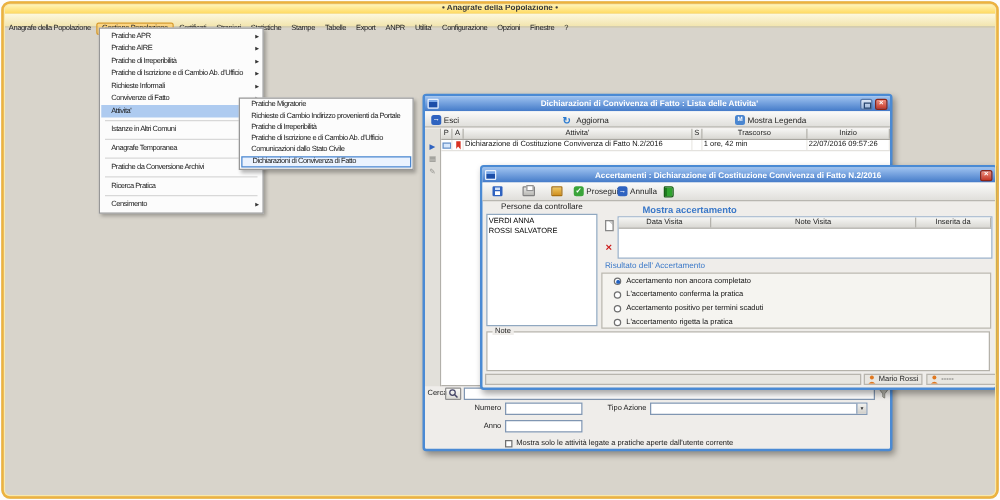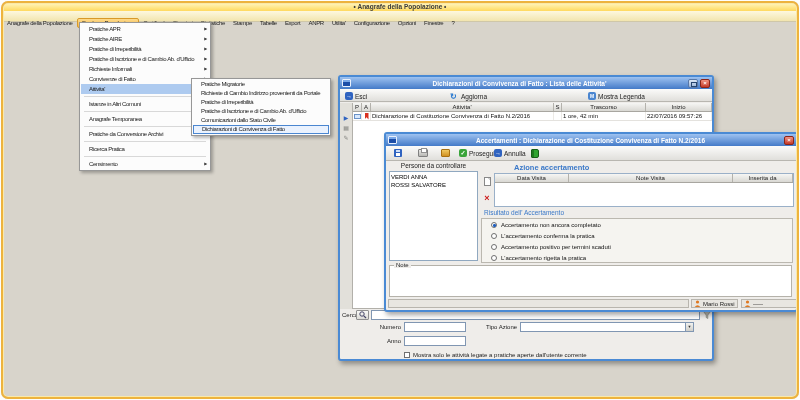--- a/index.html
+++ b/index.html
@@ -224,21 +224,21 @@
     <div class="plist">
       <div>VERDI ANNA</div>
       <div>ROSSI SALVATORE</div>
     </div>
 
     <div class="midicons">
       <span class="i-doc"></span>
       <span class="i-delx">×</span>
     </div>
 
-    <span class="gb-label blue" style="left:128px;top:29px;font-size:7.5px;">Azione accertamento</span>
+    <span class="gb-label blue" style="left:128px;top:29px;font-size:7.5px;">Mostra accertamento</span>
 
     <div class="w2table">
       <div class="thead">
         <span class="th c-dv">Data Visita</span>
         <span class="th c-nv">Note Visita</span>
         <span class="th c-id">Inserita da</span>
       </div>
     </div>
 
     <span class="gb-label blue" style="left:98px;top:75px;font-size:6.5px;font-weight:normal;">Risultato dell' Accertamento</span>

